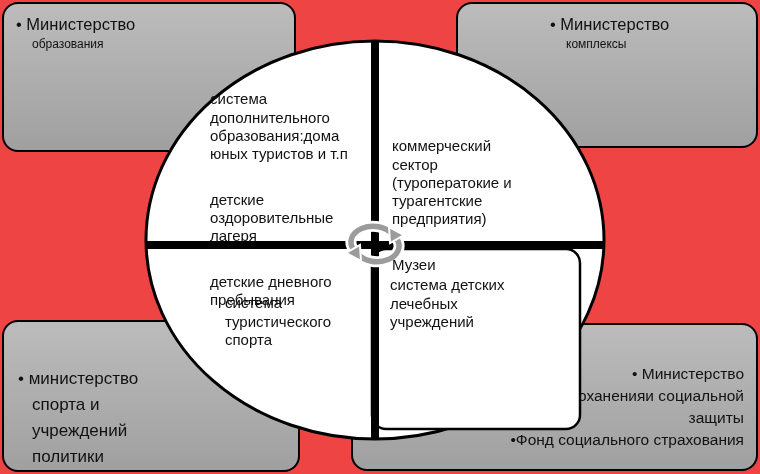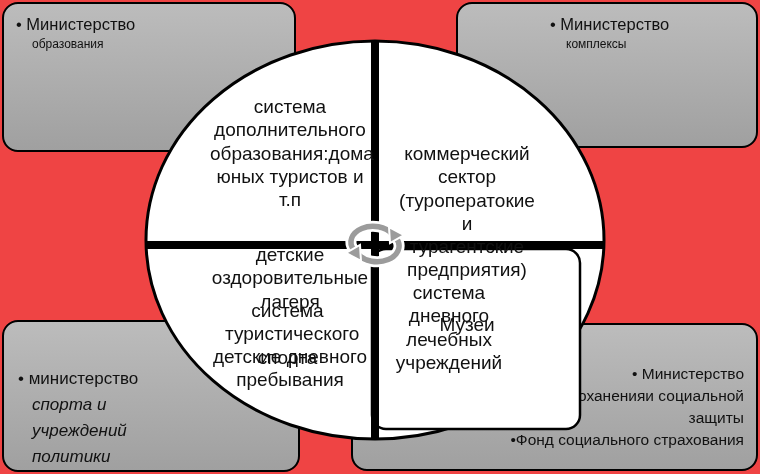--- a/index.html
+++ b/index.html
@@ -14,28 +14,28 @@
     background:linear-gradient(#bcbcbc,#a0a0a0);
     border:2px solid #000;border-radius:16px;
   }
   .box-tl{left:2px;top:2px;width:294px;height:150px;padding:10px 12px;}
   .box-tr{left:456px;top:2px;width:302px;height:146px;padding:10px 0 0 92px;}
   .box-bl{left:2px;top:320px;width:298px;height:152px;padding:44px 0 0 14px;}
   .box-br{left:351px;top:323px;width:407px;height:148px;padding:38px 12px 0 0;text-align:right;}
   .cbox .l-main{font-size:16.5px;line-height:21px;}
   .cbox .l-sub{font-size:12px;line-height:19px;padding-left:16px;}
   .box-bl .line{font-size:17px;line-height:26px;}
-  .box-bl .cont{padding-left:14px;font-style:italic;}
+  .box-bl .cont{padding-left:14px;}
   .box-br .line{font-size:15.5px;line-height:22px;}
   
   .stage{position:absolute;left:0;top:0;z-index:2;}
   
   .qtext{
-    position:absolute;z-index:3;text-align:center;
-    font-size:19px;line-height:1.22;white-space:pre-line;
+    position:absolute;z-index:3;text-align:left;
+    font-size:15px;line-height:1.22;white-space:pre-line;
   }
   .qtext .para{margin:0 0 9px 0;}
   .q-tl{left:210px;top:72px;width:160px;}
   .q-tr{left:392px;top:119px;width:150px;}
   .q-bl{left:225px;top:276px;width:125px;}
   .q-br{left:390px;top:258px;width:118px;}
 </style>
 </head>
 <body>
 
@@ -102,18 +102,18 @@
     <div class="para">Музеи</div>
   </div>
 
   <div class="qtext q-bl">
     <div class="para">система
 туристического
 спорта</div>
   </div>
 
   <div class="qtext q-br">
-    <div class="para">система дневного
+    <div class="para">система детских
 лечебных
 учреждений</div>
   </div>
 
 </div>
 
 </body></html>

